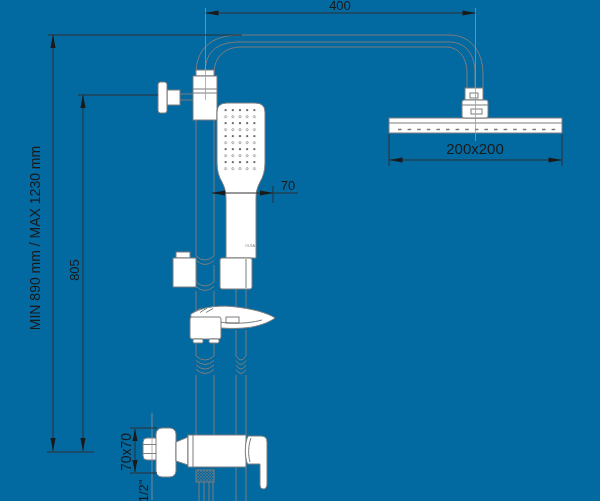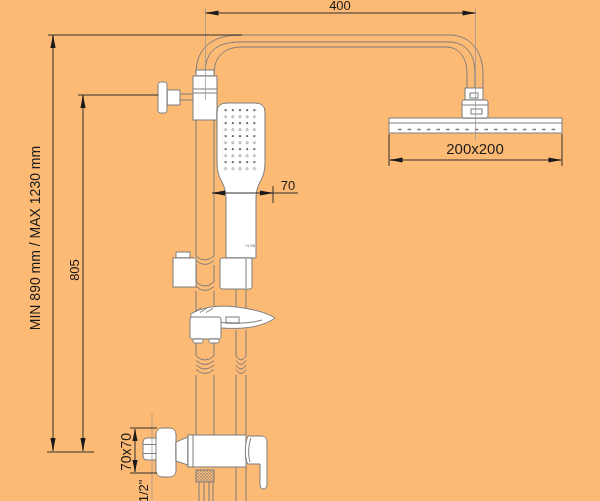--- a/index.html
+++ b/index.html
@@ -1,16 +1,16 @@
 <!DOCTYPE html>
 <html><head>
 <meta charset="utf-8">
 <style>
   html,body{margin:0;padding:0;background:#ffffff;}
-  .stage{position:relative;width:600px;height:501px;background:#fdba74;overflow:hidden;
+  .stage{position:relative;width:600px;height:501px;background:#0369a1;overflow:hidden;
          font-family:"Liberation Sans", sans-serif;}
   svg{display:block;}
   .part{stroke:#7d7d7d;stroke-width:1;fill:none;}
   .partw{stroke:#7d7d7d;stroke-width:1;fill:#ffffff;}
   .thin{stroke:#9a9a9a;stroke-width:0.75;fill:none;}
   .dim{stroke:#303030;stroke-width:1;fill:none;}
   .arr{fill:#1a1a1a;stroke:none;}
   .dim-text{font-family:"Liberation Sans", sans-serif;fill:#1a1a1a;}
   .t13{font-size:13px;}
   .t14{font-size:14px;}

